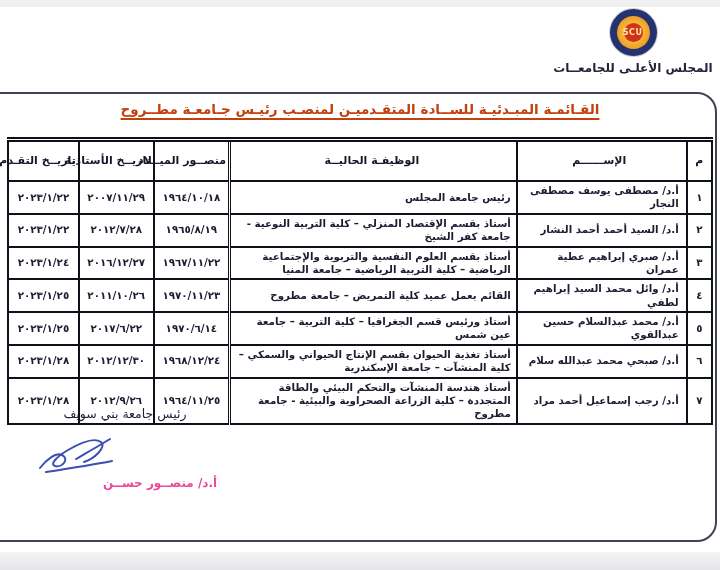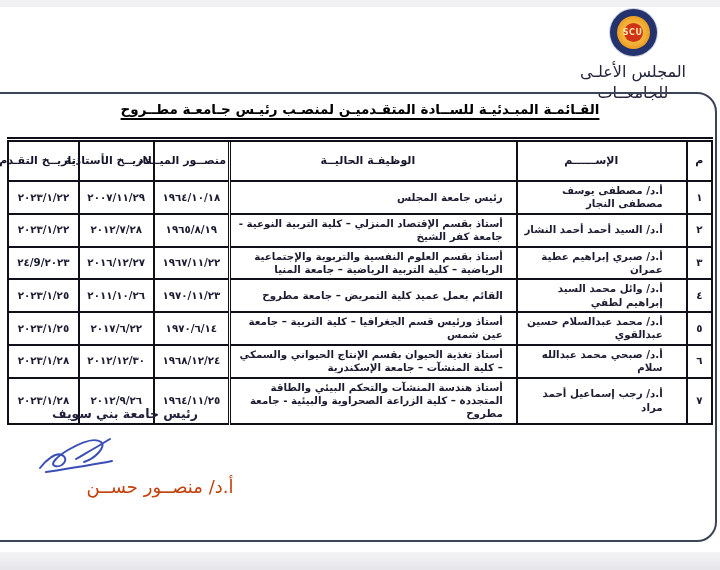--- a/index.html
+++ b/index.html
@@ -21,47 +21,47 @@
   .org-block{position:absolute;top:9px;right:1px;width:172px;text-align:center;}
   .scu-logo{width:47px;height:47px;border-radius:50%;background:#24336e;
     margin:0 auto 5px;display:flex;align-items:center;justify-content:center;
     box-shadow:0 0 0 1px #cfd3e0;}
   .scu-mid{width:33px;height:33px;border-radius:50%;
     background:radial-gradient(circle,#f8c851 25%,#efa226 65%,#df8418 100%);
     display:flex;align-items:center;justify-content:center;}
   .scu-core{width:19px;height:19px;border-radius:50%;background:#d03418;
     color:#ffe9a8;font-size:8px;font-weight:bold;line-height:19px;text-align:center;
     letter-spacing:.5px;}
-  .org-line{font-size:16px;font-weight:normal;color:#23243a;line-height:1.32;}
+  .org-line{font-size:12px;font-weight:bold;color:#23243a;line-height:1.32;}
 
   
   .doc-title{position:absolute;top:101px;left:0;right:0;text-align:center;
-    font-size:13.5px;font-weight:bold;color:#000000;
+    font-size:13.5px;font-weight:bold;color:#c2410c;
     text-decoration:underline;text-underline-offset:4px;text-decoration-thickness:1.5px;}
 
   
   .table-wrap{position:absolute;top:137px;right:7px;left:7px;}
   table{width:100%;border-collapse:collapse;table-layout:fixed;
     border:2.5px solid #0e0e18;border-top:5px double #0e0e18;}
   th,td{border:2px solid #10101a;vertical-align:middle;}
   th{font-size:11px;font-weight:bold;color:#15162a;height:36px;
     white-space:pre-line;line-height:1.35;padding:1px 2px;}
   td{font-size:10.3px;font-weight:bold;color:#1b1c30;height:26px;
     padding:2px 5px;line-height:1.3;}
   .col-num{text-align:center;}
-  .col-name{text-align:right;padding-right:23px;}
-  .col-pos{text-align:right;padding-right:13px;border-left:3.5px double #10101a;}
+  .col-name{text-align:right;padding-right:7px;}
+  .col-pos{text-align:right;padding-right:5px;border-left:3.5px double #10101a;}
   .col-date{text-align:center;letter-spacing:.5px;white-space:nowrap;}
 
   
   .footer-block{position:absolute;top:406px;left:4px;width:242px;text-align:center;}
-  .footer-line{font-size:12.5px;font-weight:bold;color:#20213a;margin-bottom:11px;}
+  .footer-line{font-size:12.5px;font-weight:normal;color:#20213a;margin-bottom:11px;}
   .signature{position:relative;height:48px;margin-top:2px;}
   .signature svg{position:absolute;left:28px;top:0;}
-  .signatory{font-size:18px;font-weight:normal;color:#c2410c;margin-top:-4px;
+  .signatory{font-size:12px;font-weight:bold;color:#ec4899;margin-top:-4px;
     padding-left:70px;text-align:center;}
 </style>
 </head>
 <body>
 
 <div class="top-strip"></div>
 
 <div class="org-block">
   <div class="scu-logo">
     <div class="scu-mid">
@@ -114,21 +114,21 @@
           <td class="col-date">١٩٦٥/٨/١٩</td>
           <td class="col-date">٢٠١٢/٧/٢٨</td>
           <td class="col-date">٢٠٢٣/١/٢٢</td>
         </tr>
         <tr>
           <td class="col-num">٣</td>
           <td class="col-name">أ.د/ صبري إبراهيم عطية عمران</td>
           <td class="col-pos">أستاذ بقسم العلوم النفسية والتربوية والإجتماعية الرياضية – كلية التربية الرياضية – جامعة المنيا</td>
           <td class="col-date">١٩٦٧/١١/٢٢</td>
           <td class="col-date">٢٠١٦/١٢/٢٧</td>
-          <td class="col-date">٢٠٢٣/9/٢٤</td>
+          <td class="col-date">٢٠٢٣/١/٢٤</td>
         </tr>
         <tr>
           <td class="col-num">٤</td>
           <td class="col-name">أ.د/ وائل محمد السيد إبراهيم لطفي</td>
           <td class="col-pos">القائم بعمل عميد كلية التمريض – جامعة مطروح</td>
           <td class="col-date">١٩٧٠/١١/٢٣</td>
           <td class="col-date">٢٠١١/١٠/٢٦</td>
           <td class="col-date">٢٠٢٣/١/٢٥</td>
         </tr>
         <tr>

